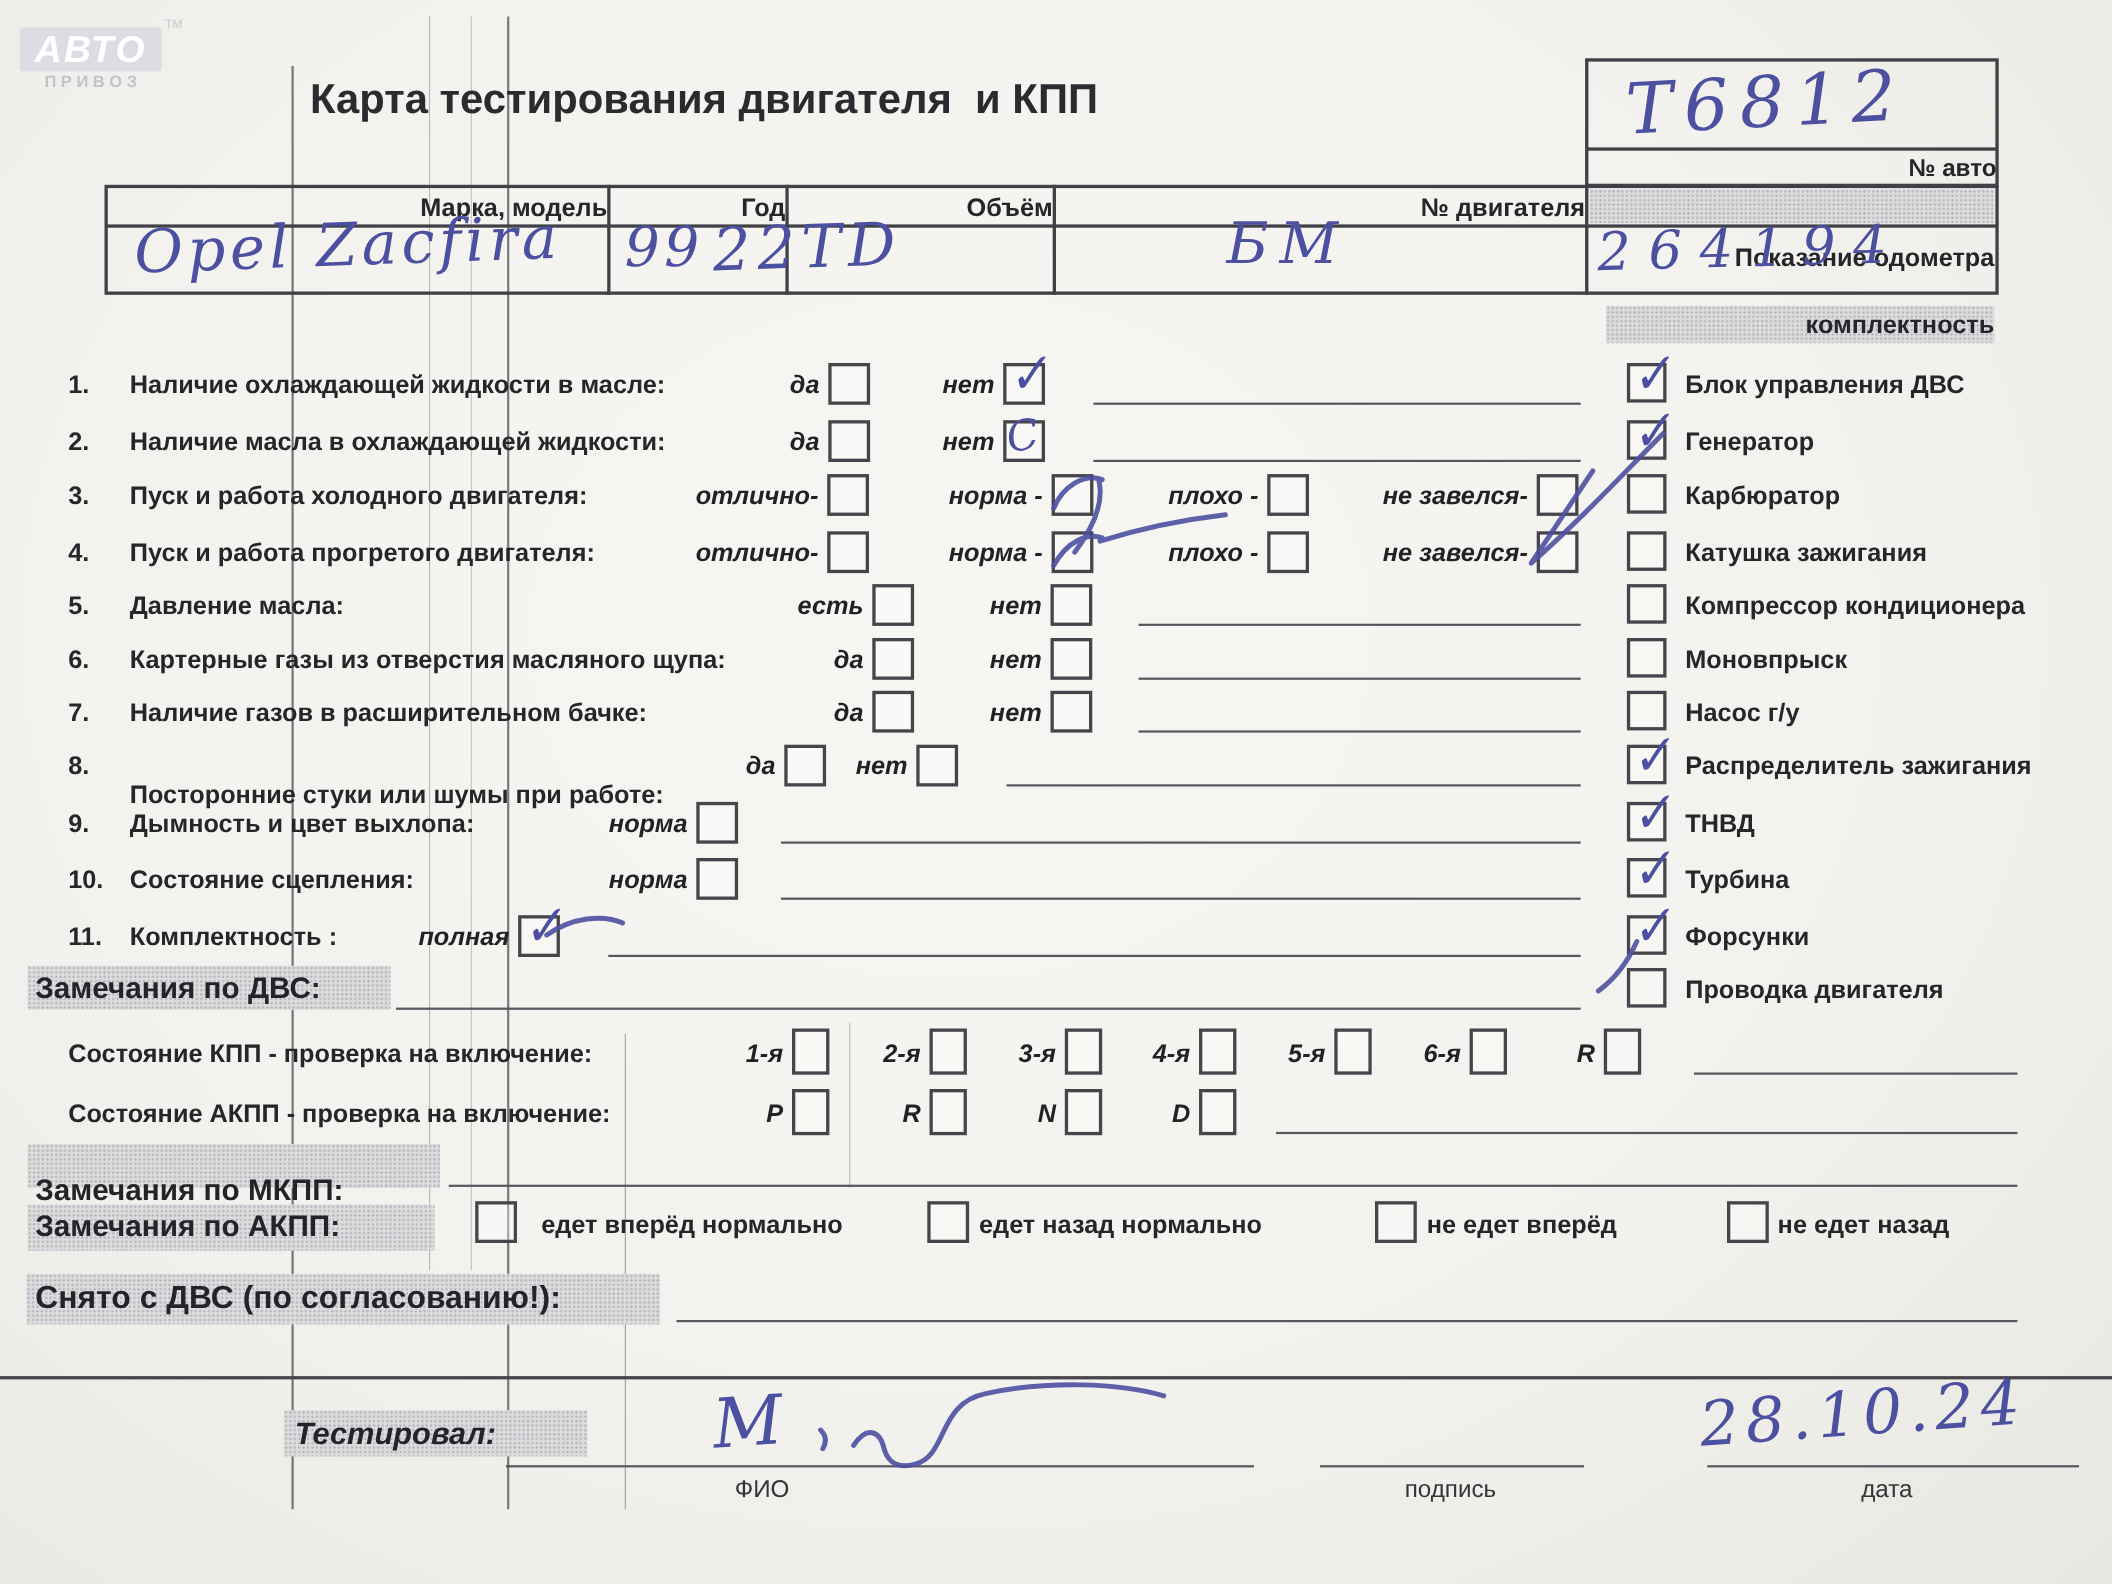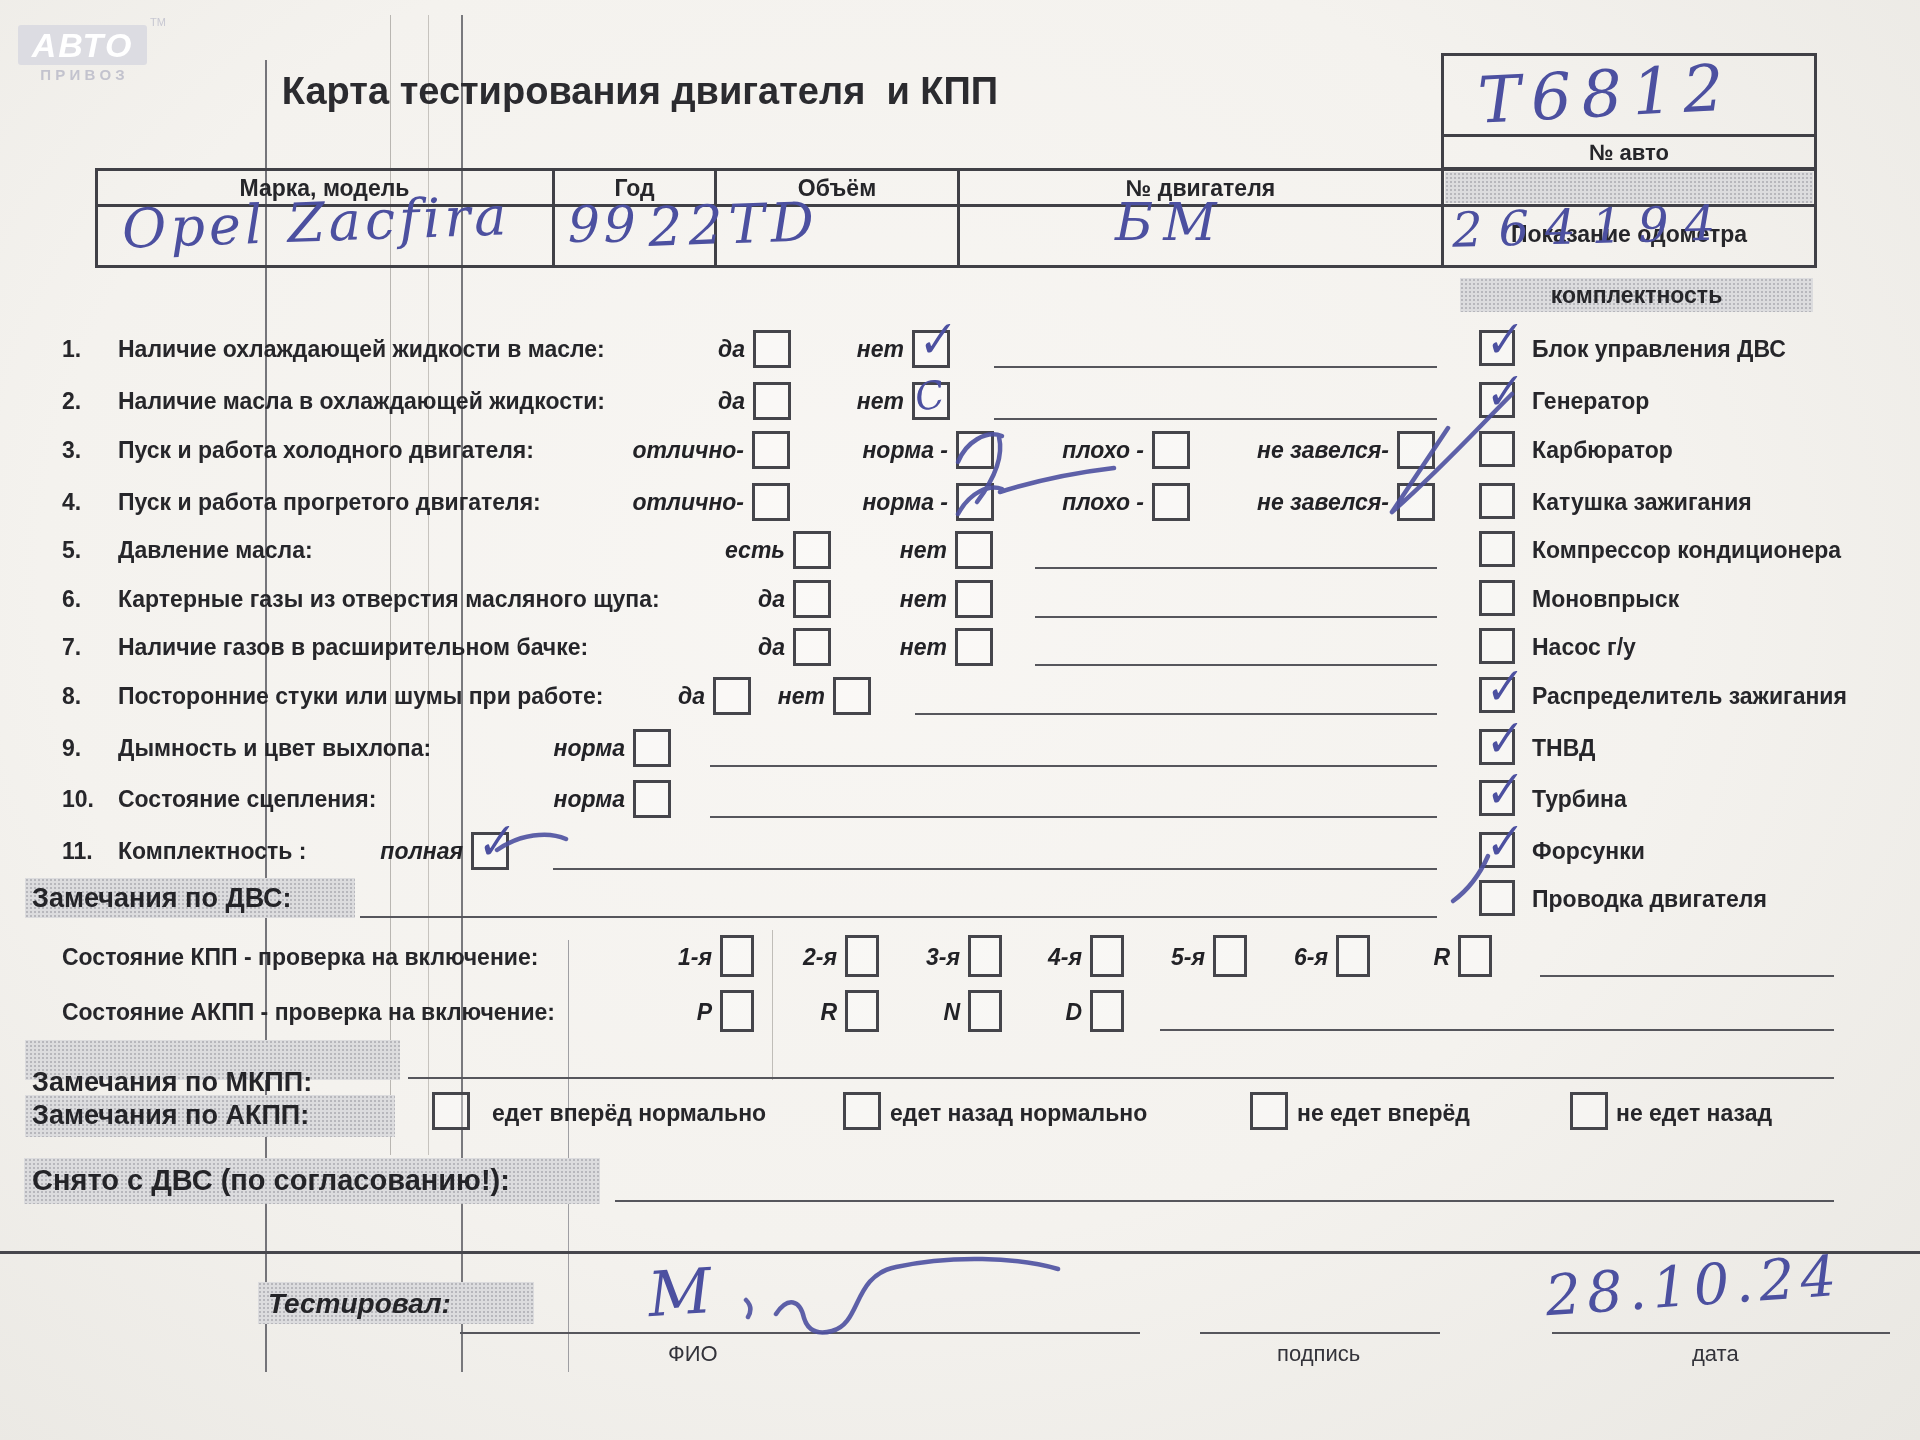--- a/index.html
+++ b/index.html
@@ -13,21 +13,21 @@
   .num{position:absolute;width:40px;text-align:left;font:700 23px "Liberation Sans",sans-serif;color:#26262a;}
   .cb{position:absolute;width:38px;height:38px;border:3px solid #45454b;box-sizing:border-box;background:rgba(255,255,255,.35);}
   .cbe{position:absolute;width:36px;height:36px;border:3px solid #45454b;box-sizing:border-box;background:rgba(255,255,255,.35);}
   .kcb{position:absolute;width:34px;height:42px;border:3px solid #45454b;box-sizing:border-box;background:rgba(255,255,255,.35);}
   .mark{position:absolute;left:0px;top:-16px;font:italic 46px "DejaVu Serif",serif;font-weight:400;
         color:#4c50a0;transform:rotate(-10deg);line-height:1;pointer-events:none;}
   .uline{position:absolute;height:2px;background:#56565c;}
   .vline{position:absolute;width:2px;}
   .shade{background-color:#dcdcde;background-image:radial-gradient(#b7b7bc 1px, rgba(0,0,0,0) 1.2px);background-size:4px 4px;}
   .ink{position:absolute;font-family:"DejaVu Serif",serif;font-style:italic;color:#4c50a0;white-space:nowrap;line-height:1;}
-  .hdr{position:absolute;font:700 23px "Liberation Sans",sans-serif;color:#26262a;text-align:center;}
+  .hdr{position:absolute;font:700 23px "Liberation Sans",sans-serif;color:#26262a;text-align:right;}
   .brd{position:absolute;border:3px solid #404046;box-sizing:border-box;}
   .seclbl{font:700 27px "Liberation Sans",sans-serif;color:#242428;white-space:nowrap;}
   .ftlbl{position:absolute;font:400 22px "Liberation Sans",sans-serif;color:#33333a;}
   svg.overlay{position:absolute;left:0;top:0;pointer-events:none;}
 </style>
 </head>
 <body>
 
 <div class="vline" style="left:265px;top:60px;height:1312px;background:#55555c;opacity:.8;"></div>
 <div class="vline" style="left:390px;top:15px;height:1140px;background:#b9b6b1;width:1px;"></div>
@@ -212,21 +212,21 @@
 <div class="cb" style="left:793px;top:628px;">
     <i class="mark"></i>
   </div>
 <div class="optl" style="left:797px;top:634px;width:150px;">нет</div>
 <div class="cb" style="left:955px;top:628px;">
     <i class="mark"></i>
   </div>
 <div class="uline" style="left:1035px;top:664px;width:402px;"></div>
 
 <div class="num" style="left:62px;top:683px;">8.</div>
-<div class="abs lbl" style="left:118px;top:683px;">Посторонние стуки или шумы при работе:</div>
+<div class="abs lbl" style="left:118px;top:709px;">Посторонние стуки или шумы при работе:</div>
 <div class="optl" style="left:555px;top:683px;width:150px;">да</div>
 <div class="cb" style="left:713px;top:677px;">
     <i class="mark"></i>
   </div>
 <div class="optl" style="left:675px;top:683px;width:150px;">нет</div>
 <div class="cb" style="left:833px;top:677px;">
     <i class="mark"></i>
   </div>
 <div class="uline" style="left:915px;top:713px;width:522px;"></div>
 

